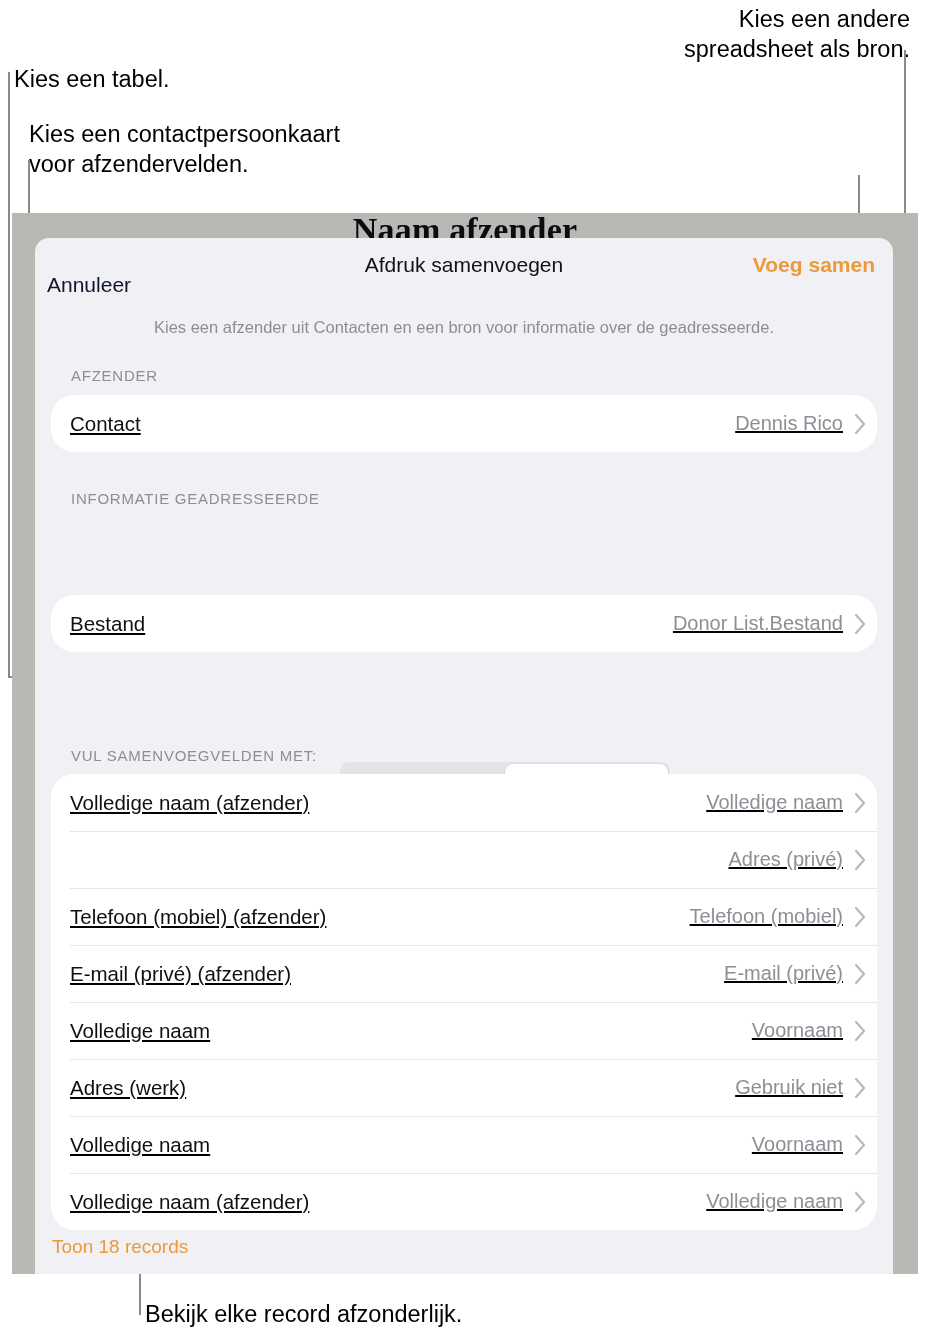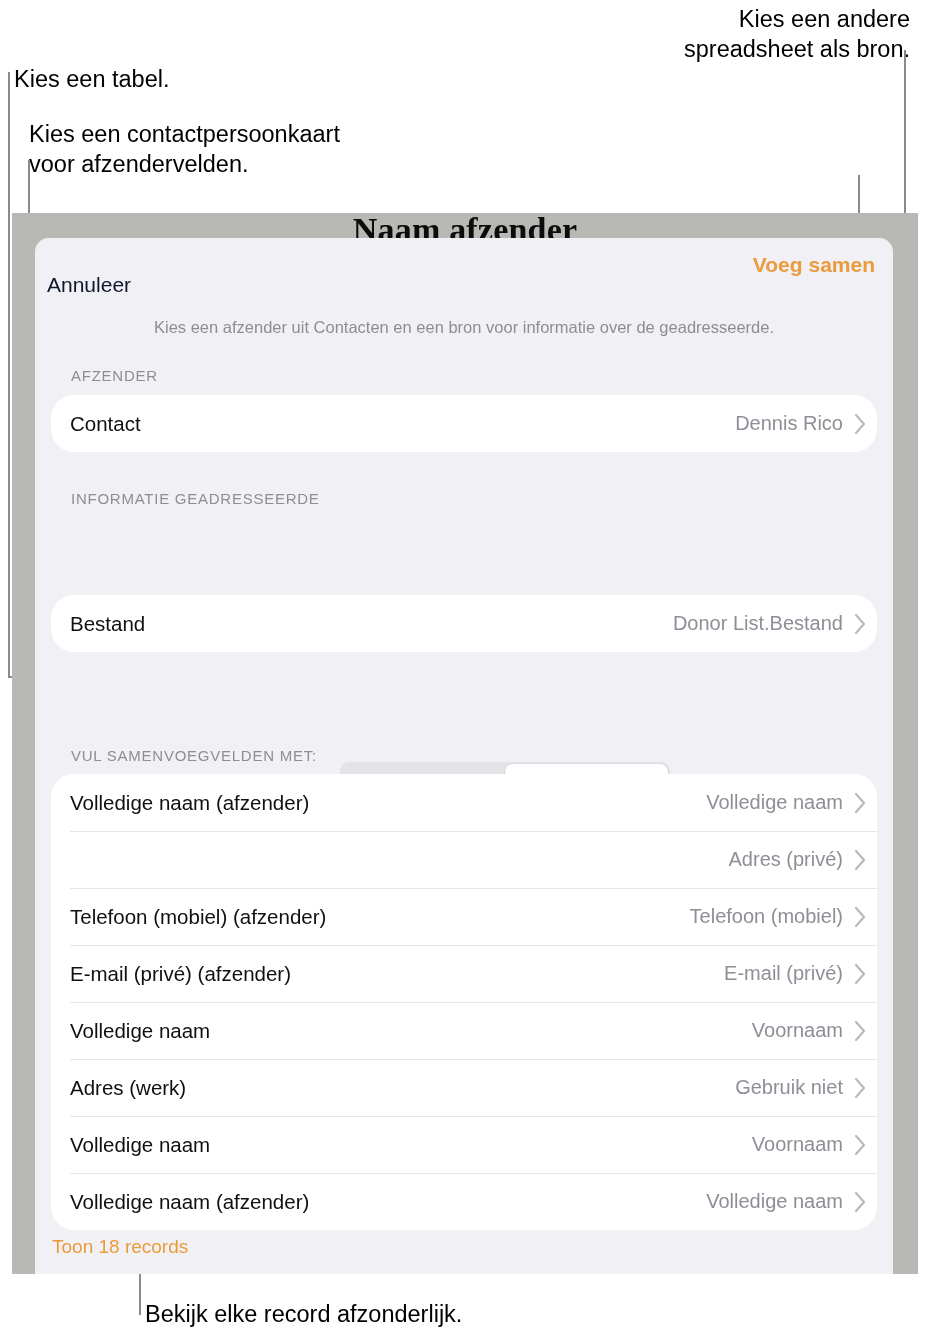--- a/index.html
+++ b/index.html
@@ -97,20 +97,21 @@
     text-transform:uppercase;
     margin-left:17px;
   }
 
   
   .card{
     position:absolute;
     background:#ffffff;
     border-radius:23px;
     overflow:hidden;
+    text-decoration:underline;
   }
   .row{
     position:relative;
     height:57px;
     display:flex;
     align-items:center;
     padding:0 0 0 19px;
     box-sizing:border-box;
     cursor:pointer;
   }
@@ -195,20 +196,21 @@
 
   <div class="leader v" style="left:139px;top:1258px;height:57px;"></div>
 
   <div class="doc-band"></div>
   <div class="doc-title">Naam afzender</div>
 
   <div class="panel">
 
     <div class="dlg-header">
       <button class="btn-cancel">Annuleer</button>
+      <div class="dlg-title">Afdruk samenvoegen</div>
       <button class="btn-merge">Voeg samen</button>
     </div>
 
     <div class="dlg-subtitle">Kies een afzender uit Contacten en een bron voor informatie over de geadresseerde.</div>
 
     <div class="section-label" style="left:19px;top:129px;">AFZENDER</div>
 
     <div class="card" style="left:16px;top:157px;width:826px;">
       <div class="row">
         <span class="row-label">Contact</span>

